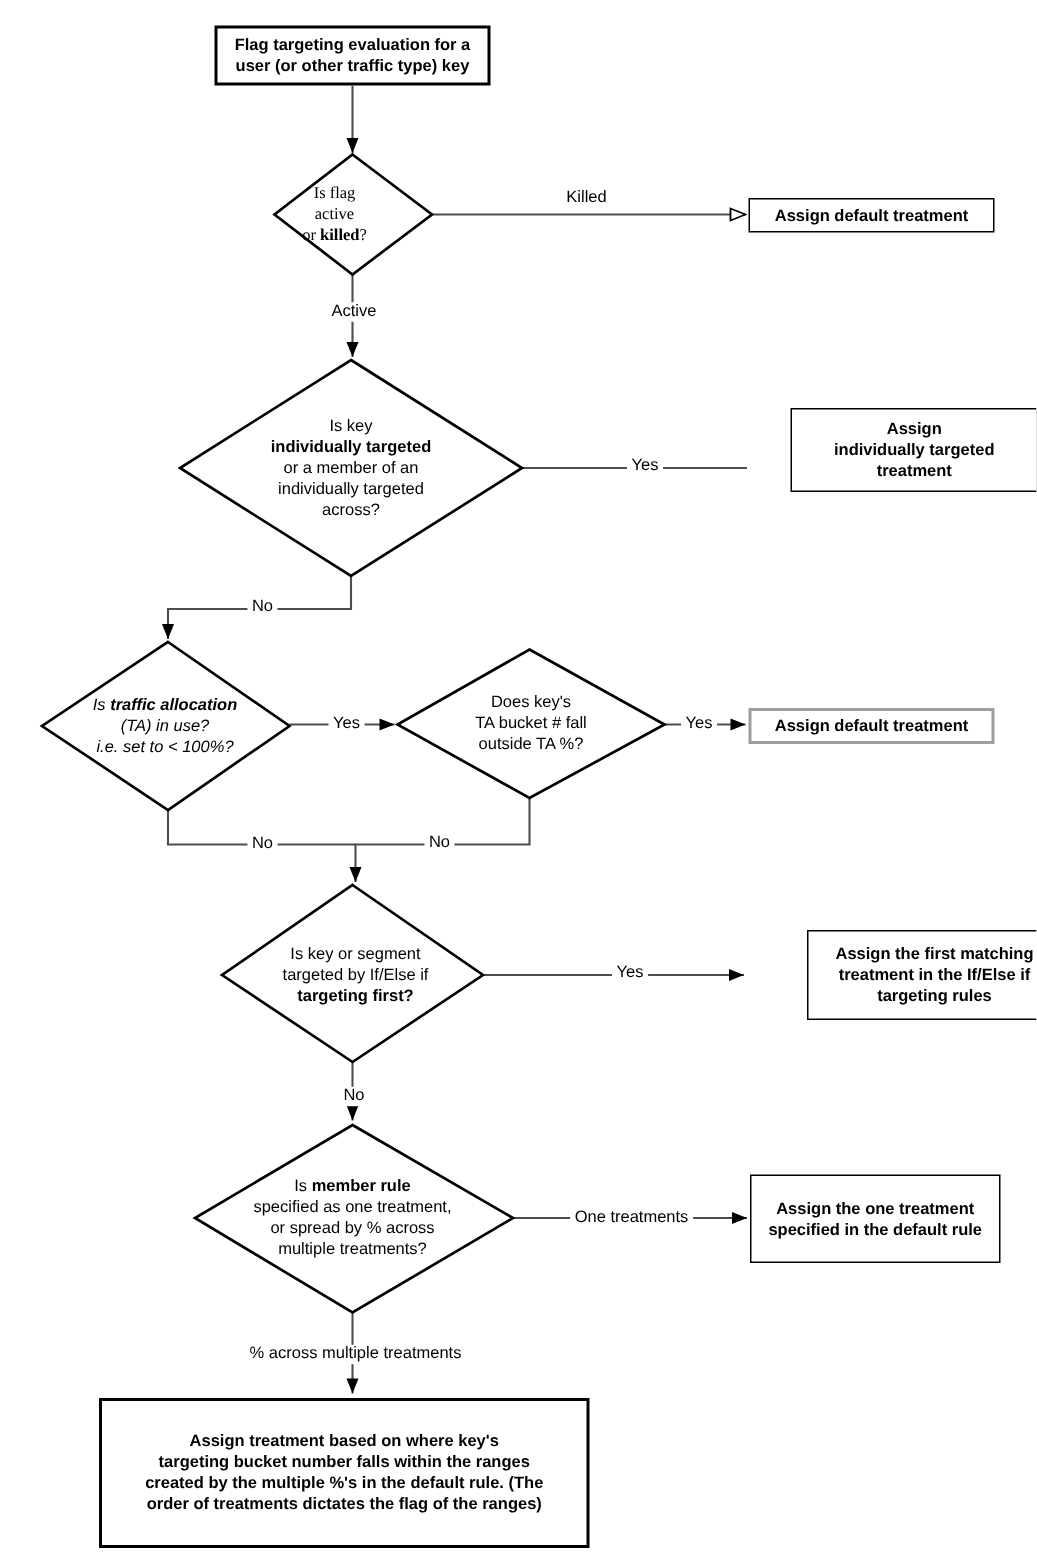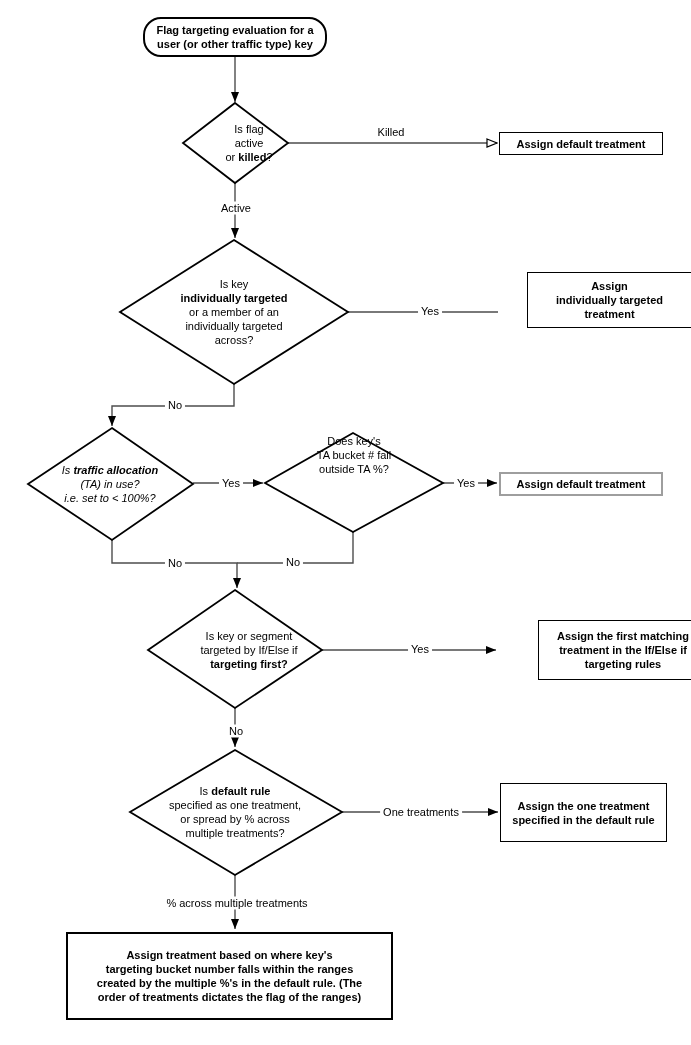--- a/index.html
+++ b/index.html
@@ -15,21 +15,21 @@
   .edge{fill:none;stroke:var(--edge_stroke,#4d4d4d);stroke-width:1.4;}
   .shape{fill:#ffffff;stroke:var(--shape_stroke,#000000);stroke-width:1.8;}
   .node{
     position:absolute;
     display:flex;align-items:center;justify-content:center;
     text-align:center;
     font-size:11px;line-height:14px;
     box-sizing:border-box;
   }
   .box{border:1.5px solid var(--shape_stroke,#000000);background:#ffffff;}
-  .box.rounded{border-radius:18px;border-width:2px;justify-content:center;}
+  .box.rounded{border-radius:0;border-width:2px;justify-content:center;}
   .box.gray{border:2px solid var(--alt_box_border,#9e9e9e);}
   .box.thick{border-width:2px;}
   .bold{font-weight:bold;}
   .lines div{white-space:nowrap;}
   .edge-label{
     position:absolute;
     transform:translate(-50%,-50%);
     background:#ffffff;
     padding:0 3px;
     font-size:11px;line-height:13px;
@@ -108,30 +108,30 @@
       </div>
   </div>
 
   <div class="node box bold" style="left:500px;top:783px;width:167px;height:59px;">
     <div class="lines">
         <div><span>Assign the one treatment</span></div>
         <div><span>specified in the default rule</span></div>
       </div>
   </div>
 
-  <div class="node box thick bold" style="left:66px;top:932px;width:327px;height:88px;">
+  <div class="node box thick bold" style="left:66px;top:932px;width:327px;height:100px;">
     <div class="lines">
         <div><span>Assign treatment based on where key's</span></div>
         <div><span>targeting bucket number falls within the ranges</span></div>
         <div><span>created by the multiple %'s in the default rule. (The</span></div>
         <div><span>order of treatments dictates the flag of the ranges)</span></div>
       </div>
   </div>
 
-  <div class="node" style="left:184px;top:115px;width:130px;height:56px;">
+  <div class="node" style="left:158px;top:115px;width:130px;height:56px;font-family:Liberation Serif, serif;">
     <div class="lines">
         <div><span>Is flag</span></div>
         <div><span>active</span></div>
         <div><span>or </span><span class="bold">killed</span><span>?</span></div>
       </div>
   </div>
 
   <div class="node" style="left:114px;top:277px;width:240px;height:70px;">
     <div class="lines">
         <div><span>Is key</span></div>
@@ -143,39 +143,39 @@
   </div>
 
   <div class="node" style="left:20px;top:463px;width:180px;height:42px;font-style:italic;">
     <div class="lines">
         <div><span>Is </span><span class="bold">traffic allocation</span></div>
         <div><span>(TA) in use?</span></div>
         <div><span>i.e. set to &lt; 100%?</span></div>
       </div>
   </div>
 
-  <div class="node" style="left:264px;top:434px;width:180px;height:42px;justify-content:center;">
+  <div class="node" style="left:264px;top:461px;width:180px;height:42px;justify-content:center;">
     <div class="lines">
         <div><span>Does key's</span></div>
         <div><span>TA bucket # fall</span></div>
         <div><span>outside TA %?</span></div>
       </div>
   </div>
 
-  <div class="node" style="left:149px;top:629px;width:200px;height:42px;">
+  <div class="node" style="left:137px;top:629px;width:200px;height:42px;">
     <div class="lines">
         <div><span>Is key or segment</span></div>
         <div><span>targeted by If/Else if</span></div>
         <div><span class="bold">targeting first?</span></div>
       </div>
   </div>
 
   <div class="node" style="left:115px;top:784px;width:240px;height:56px;">
     <div class="lines">
-        <div><span>Is </span><span class="bold">default rule</span></div>
+        <div><span>Is </span><span class="bold">member rule</span></div>
         <div><span>specified as one treatment,</span></div>
         <div><span>or spread by % across</span></div>
         <div><span>multiple treatments?</span></div>
       </div>
   </div>
 
   <div class="edge-label" style="left:391px;top:132px;">Killed</div>
   <div class="edge-label" style="left:236px;top:208px;">Active</div>
   <div class="edge-label" style="left:430px;top:311px;">Yes</div>
   <div class="edge-label" style="left:175px;top:405px;">No</div>

